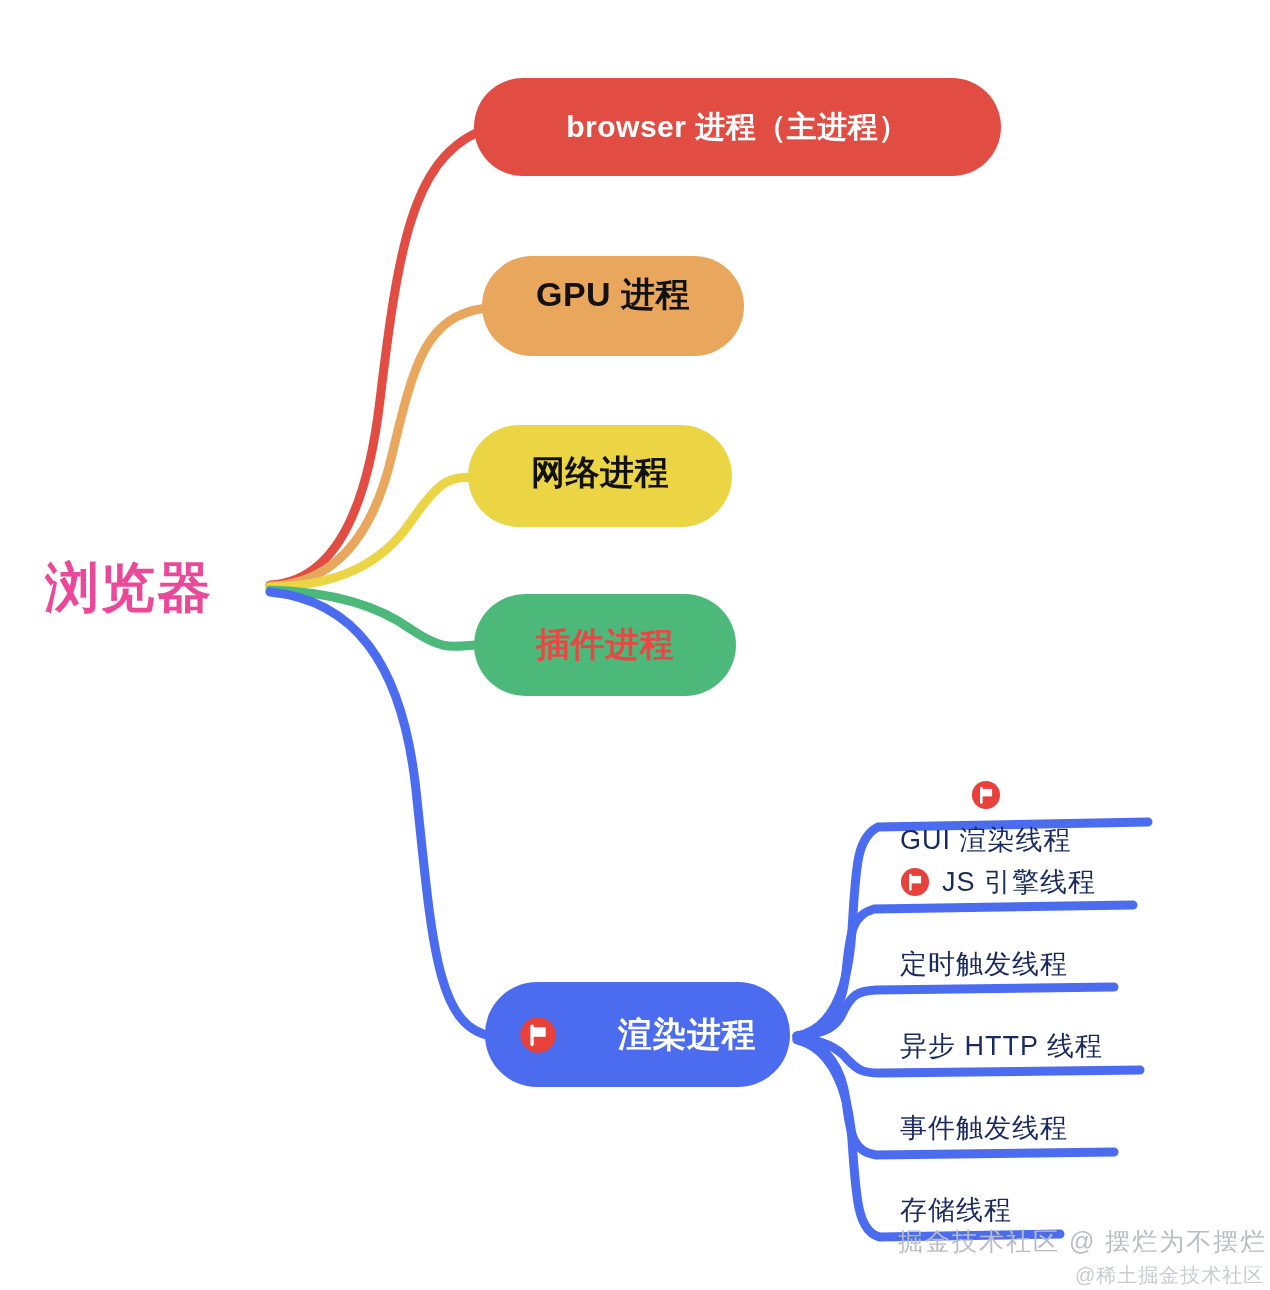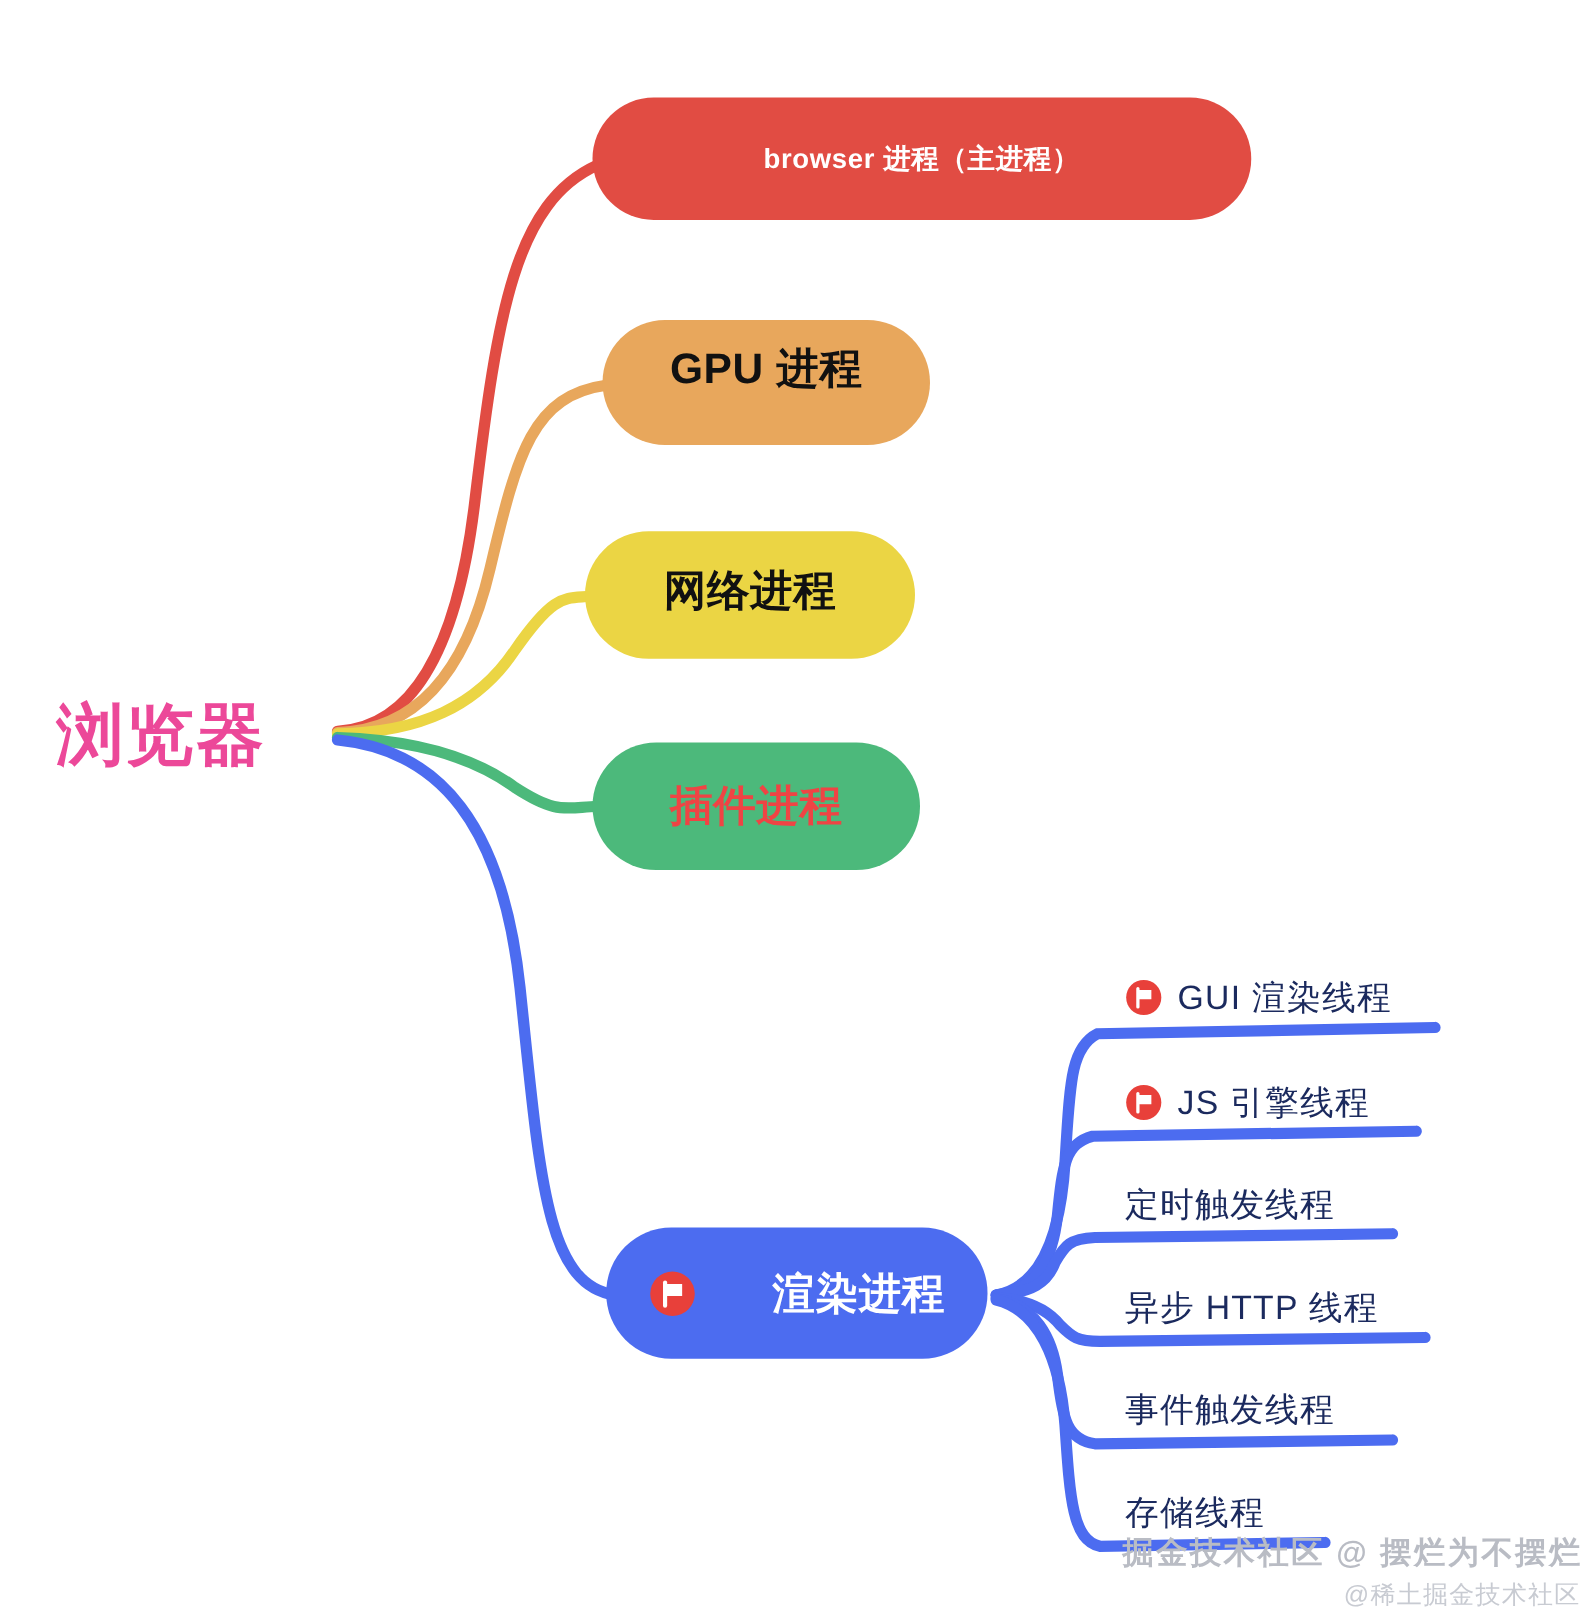--- a/index.html
+++ b/index.html
@@ -68,21 +68,20 @@
     width: 38px;
     height: 38px;
     flex: 0 0 38px;
   }
   .watermark-main {
     position: absolute;
     font-size: 25px;
     color: #b9bcc4;
     letter-spacing: 2px;
     white-space: nowrap;
-    font-weight: bold;
   }
   .watermark-sub {
     position: absolute;
     font-size: 20px;
     color: #c8cbd2;
     letter-spacing: 1px;
     white-space: nowrap;
   }
 </style>
 </head>
@@ -106,42 +105,42 @@
       <path d="M 797 1036 C 826 1034 838 1026 844 1010 C 852 996 856 991 876 990 L 1114 987"></path>
       <path d="M 797 1038 C 826 1040 840 1050 848 1060 C 858 1070 862 1073 880 1073 L 1140 1070"></path>
       <path d="M 797 1039 C 828 1044 842 1070 846 1100 C 850 1136 854 1152 876 1155 L 1114 1152"></path>
       <path d="M 797 1040 C 830 1048 848 1086 852 1140 C 856 1200 858 1232 880 1237 L 1060 1234"></path>
     </g>
   </svg>
 
   <div class="root-label" style="left:45px; top:552px;">浏览器</div>
 
   <div style="position:absolute; left:474px; top:78px; width:527px; height:98px; background:#E14C43; border-radius:49px;"></div>
-  <div class="node-label" style="left:474px; top:78px; width:527px; height:98px; color:#ffffff; font-size:22px;">browser 进程（主进程）</div>
+  <div class="node-label" style="left:474px; top:78px; width:527px; height:98px; color:#ffffff; font-size:30px;">browser 进程（主进程）</div>
 
   <div style="position:absolute; left:482px; top:256px; width:262px; height:100px; background:#E8A75C; border-radius:50px;"></div>
   <div class="node-label" style="left:482px; top:256px; width:262px; height:77px; color:#111111; font-size:34px;">GPU 进程</div>
 
   <div style="position:absolute; left:468px; top:425px; width:264px; height:102px; background:#EBD544; border-radius:51px;"></div>
   <div class="node-label" style="left:468px; top:425px; width:264px; height:96px; color:#111111; font-size:34px;">网络进程</div>
 
   <div style="position:absolute; left:474px; top:594px; width:262px; height:102px; background:#4CB97B; border-radius:51px;"></div>
   <div class="node-label" style="left:474px; top:594px; width:262px; height:102px; color:#ef4444; font-size:34px;">插件进程</div>
 
   <div style="position:absolute; left:485px; top:982px; width:305px; height:105px; background:#4C6CF0; border-radius:52px;"></div>
   <div class="node-label" style="left:485px; top:982px; width:305px; height:105px; gap:14px;">
     <svg class="flag-icon big" viewBox="0 0 32 32">
       <circle cx="16" cy="16" r="15" fill="#E8403A"></circle>
       <path d="M11 8.5 v15.5" stroke="#ffffff" stroke-width="2.8" stroke-linecap="round" fill="none"></path>
       <path d="M11.5 9.5 h11 v8 h-11 z" fill="#ffffff"></path>
     </svg>
     <span style="color:#ffffff; font-size:34px; font-weight:bold;margin-left:47px;">渲染进程</span>
   </div>
 
-  <div class="thread-item" style="left:900px; top:780px;">
+  <div class="thread-item" style="left:900px; top:780px;flex-direction:column;">
     <svg class="flag-icon" viewBox="0 0 32 32">
       <circle cx="16" cy="16" r="15" fill="#E8403A"></circle>
       <path d="M11 8.5 v15.5" stroke="#ffffff" stroke-width="2.8" stroke-linecap="round" fill="none"></path>
       <path d="M11.5 9.5 h11 v8 h-11 z" fill="#ffffff"></path>
     </svg>
     <span class="thread-text">GUI 渲染线程</span>
   </div>
 
   <div class="thread-item" style="left:900px; top:864px;">
     <svg class="flag-icon" viewBox="0 0 32 32">

